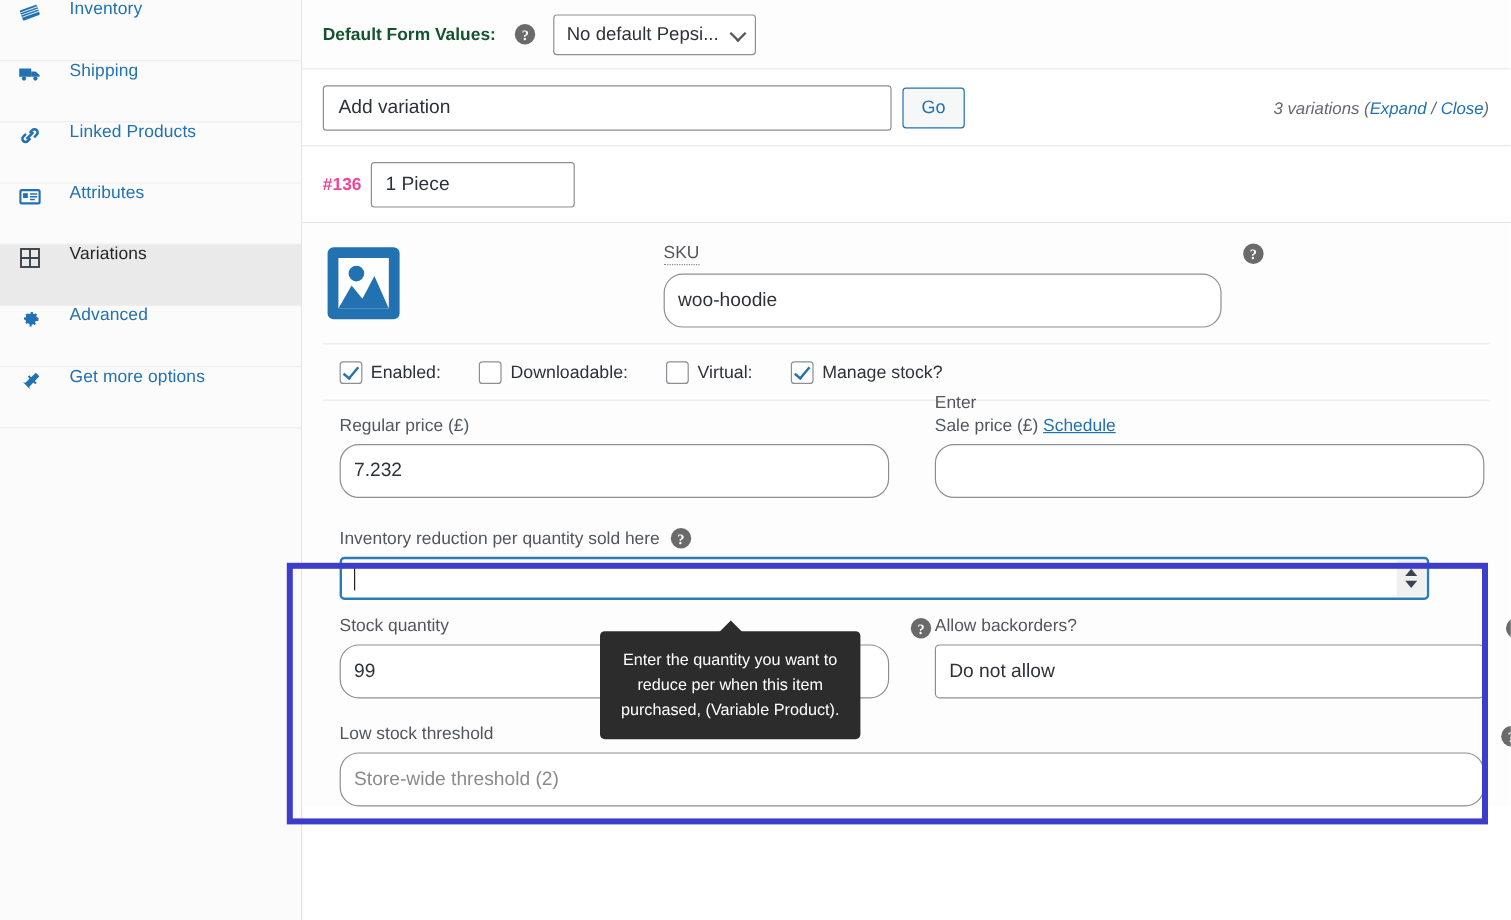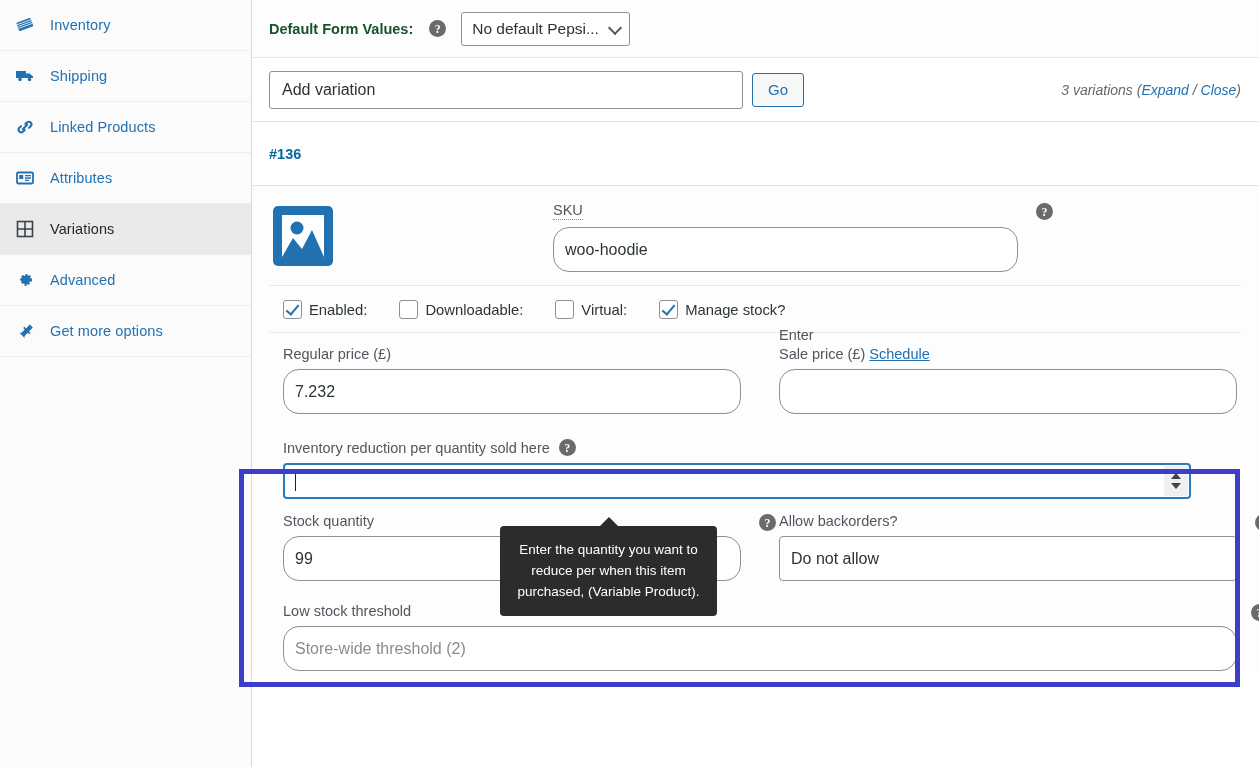--- a/index.html
+++ b/index.html
@@ -17,26 +17,27 @@
   
   .sidebar {
     width: 252px;
     flex: 0 0 252px;
     background: #fbfbfc;
     border-right: 1px solid #dcdcde;
     padding-top: 0;
   }
   .side-item {
     display: flex;
-    align-items: center;
+    align-items: flex-start;
     height: 51px;
     padding: 0 12px 0 14px;
     border-bottom: 1px solid #eeeeef;
     cursor: pointer;
     background: transparent;
+    gap: 8px;
   }
   .side-item.active { background: #eaeaea; }
   .side-ico {
     width: 22px; height: 22px;
     margin-right: 14px;
     display: flex; align-items: center; justify-content: center;
     flex: 0 0 22px;
   }
   .side-ico svg { display: block; }
   .side-label {
@@ -157,21 +158,21 @@
   .var-count a { color: #2271b1; text-decoration: none; font-style: italic; }
 
   .row-variation {
     display: flex;
     align-items: center;
     height: 64px;
     padding: 0 18px 0 17px;
     border-bottom: 1px solid #e4e4e7;
     background: #fff;
   }
-  .var-id { font-weight: bold; font-size: 14.5px; color: #0369a1; margin-right: 8px; }
+  .var-id { font-weight: bold; font-size: 14.5px; color: #ec4899; margin-right: 8px; }
   .var-attr-select {
     width: 170px; height: 38px;
     border: 1px solid #8c8f94;
     border-radius: 3px;
     background: #fff;
     display: flex; align-items: center;
     padding: 0 32px 0 11px;
     font-size: 16px;
     color: #2c3338;
     position: relative;
@@ -482,20 +483,24 @@
         <span class="chev"></span>
       </div>
       <button class="go-btn">Go</button>
       <div class="var-count">
         <span>3 variations</span><span> </span><span>(</span><a href="#">Expand</a><span> / </span><a href="#">Close</a><span>)</span>
       </div>
     </div>
 
     <div class="row-variation">
       <span class="var-id">#136</span>
+      <div class="var-attr-select">
+        <span>1 Piece</span>
+        <span class="chev"></span>
+      </div>
     </div>
 
     <div class="var-panel">
 
       <div class="img-sku-row">
         <div class="img-ph">
           <svg width="68" height="68" viewBox="0 0 68 68">
             <rect x="4" y="4" width="60" height="60" rx="5" fill="#2271b1"></rect>
             <rect x="13" y="13" width="42" height="42" fill="#ffffff"></rect>
             <circle cx="28" cy="26" r="6.5" fill="#2271b1"></circle>

